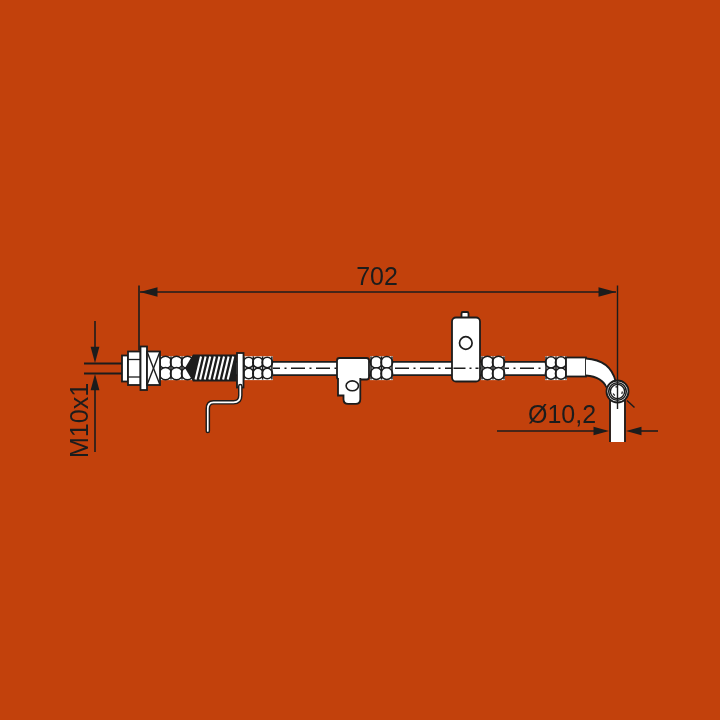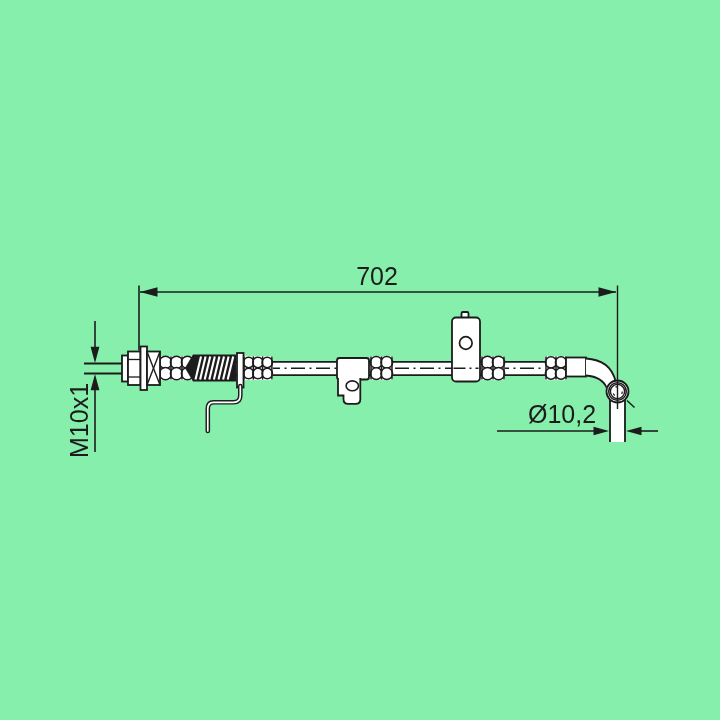--- a/index.html
+++ b/index.html
@@ -1,16 +1,16 @@
 <!DOCTYPE html>
 <html><head>
 <meta charset="utf-8">
 <style>
   html,body{margin:0;padding:0;background:#ffffff;}
-  #stage{position:relative;width:720px;height:720px;background:#86efac;overflow:hidden;
+  #stage{position:relative;width:720px;height:720px;background:#c2410c;overflow:hidden;
          font-family:"Liberation Sans", sans-serif;}
   svg{display:block;}
   text{font-family:"Liberation Sans", sans-serif;fill:#1c1c1c;}
   .dimtext{font-size:25px;}
 </style>
 </head>
 <body>
 
 <div id="stage">
 <svg width="720" height="720" viewBox="0 0 720 720">

